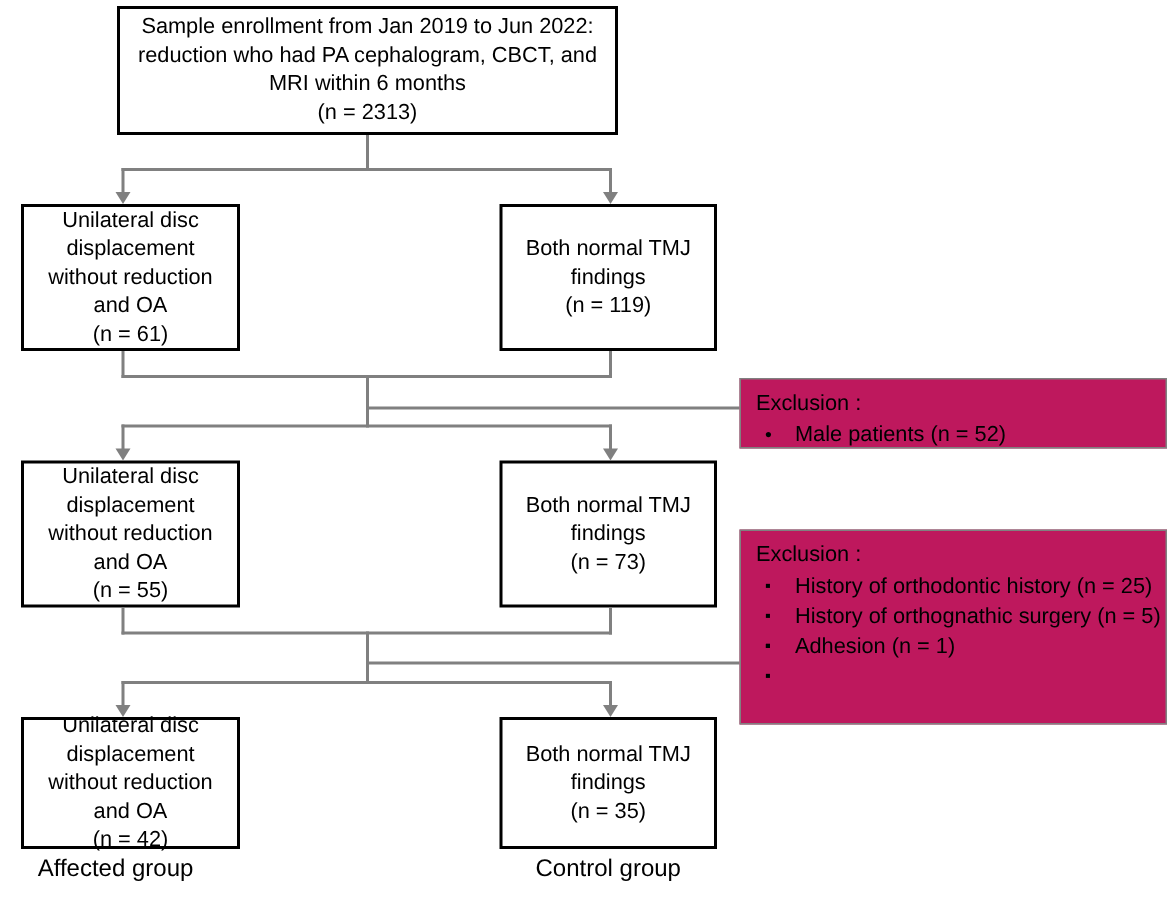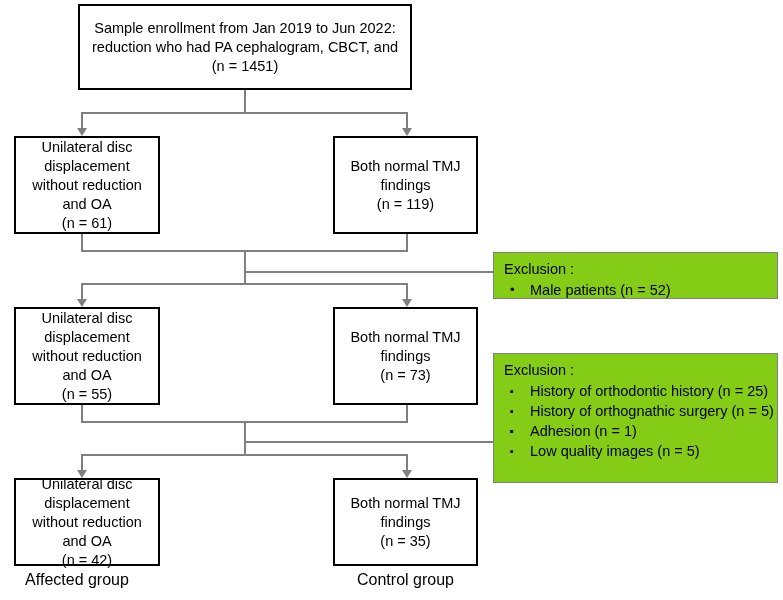--- a/index.html
+++ b/index.html
@@ -35,21 +35,21 @@
     line-height: 19px;
     color: #000000;
   }
   .box .line { display: block; white-space: nowrap; }
 
   
   .note {
     position: absolute;
     box-sizing: border-box;
     border: 1.5px solid #808080;
-    background: #84cc16;
+    background: #be185d;
     font-size: 14.5px;
     line-height: 20px;
     color: #000000;
     padding: 6px 8px 7px 10px;
   }
   .note .note-title {
     display: block;
     margin-bottom: 1px;
   }
   .note ul {
@@ -99,21 +99,22 @@
   }
 </style>
 </head>
 <body>
 
 <div id="canvas">
 
   <div class="box" style="left:78px; top:4px; width:334px; height:86px;">
     <span class="line">Sample enrollment from Jan 2019 to Jun 2022:</span>
     <span class="line">reduction who had PA cephalogram, CBCT, and</span>
-    <span class="line">(n = 1451)</span>
+    <span class="line">MRI within 6 months</span>
+    <span class="line">(n = 2313)</span>
   </div>
 
   <div class="conn vline" style="left:244px; top:90px; height:23px;"></div>
   <div class="conn hline" style="left:81px; top:112px; width:327px;"></div>
   <div class="conn vline" style="left:81px; top:112px; height:18px;"></div>
   <div class="arrowhead" style="left:77px; top:128px;"></div>
   <div class="conn vline" style="left:406px; top:112px; height:18px;"></div>
   <div class="arrowhead" style="left:402px; top:128px;"></div>
 
   <div class="box" style="left:14px; top:136px; width:146px; height:98px;">
@@ -189,21 +190,20 @@
       </li>
       <li>
         <span class="bullet">▪</span>
       </li>
       <li>
         <span class="bullet">▪</span>
         <span>Adhesion (n = 1)</span>
       </li>
       <li>
         <span class="bullet">▪</span>
-        <span>Low quality images (n = 5)</span>
       </li>
     </ul>
   </div>
 
   <div class="box" style="left:14px; top:478px; width:146px; height:88px;">
     <span class="line">Unilateral disc</span>
     <span class="line">displacement</span>
     <span class="line">without reduction</span>
     <span class="line">and OA</span>
     <span class="line">(n = 42)</span>

